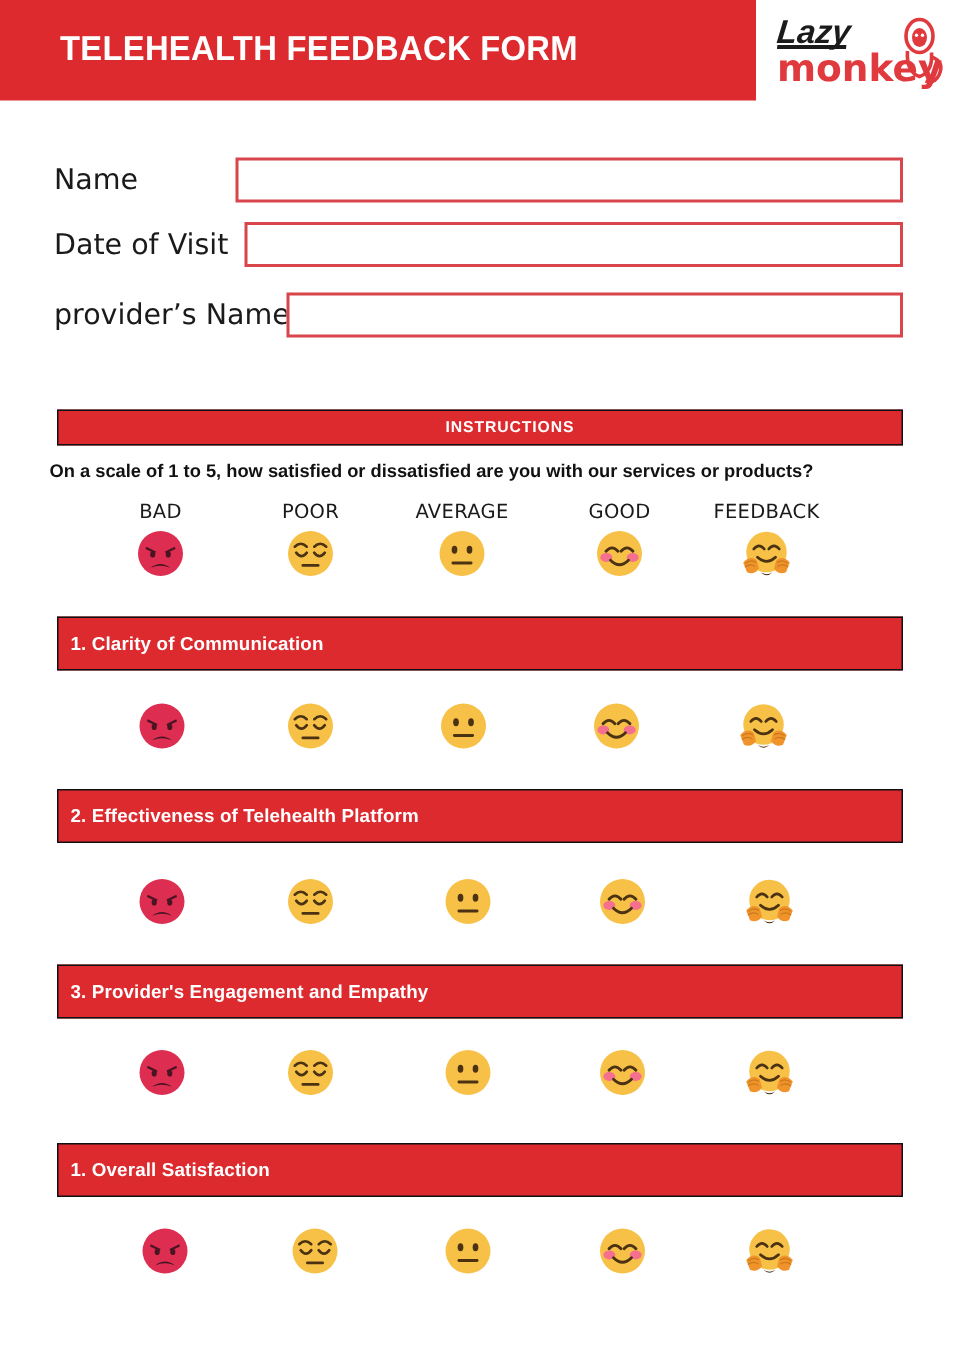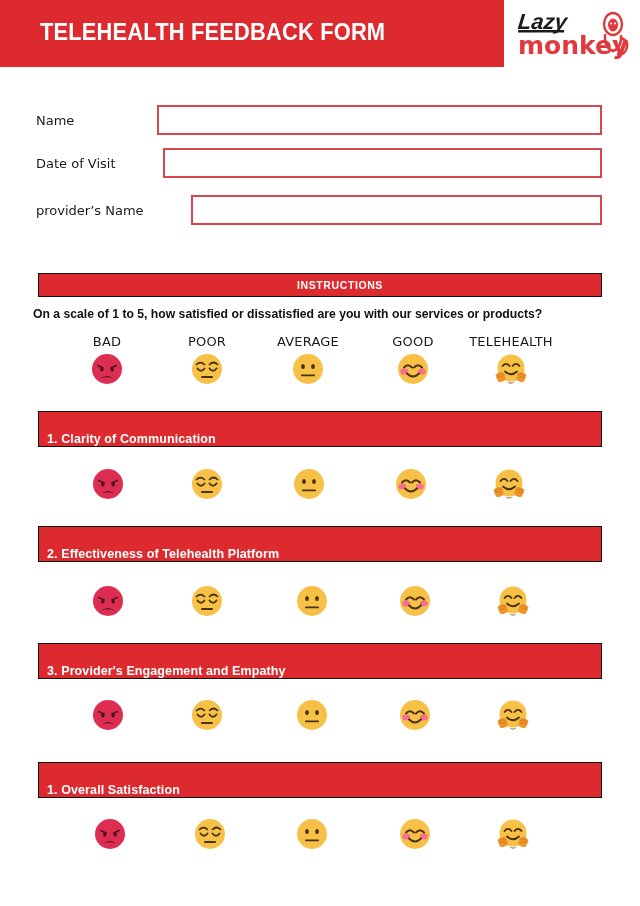--- a/index.html
+++ b/index.html
@@ -25,21 +25,21 @@
   }
   .logo {
     position: absolute; left: 516px; top: 4px;
     width: 116px; height: 58px;
   }
 
   
   .field { position: absolute; height: 30px; }
   .field-label {
     position: absolute; left: 0; top: 50%; transform: translateY(-50%);
-    font-size: 13px; color: #1a1a1a; white-space: nowrap;
+    font-size: 19px; color: #1a1a1a; white-space: nowrap;
     font-family: "DejaVu Sans", sans-serif; font-weight: 400;
   }
   .field-input {
     position: absolute; top: 0; height: 30px;
     border: 2px solid #D8454B; background: #fff;
     font-size: 14px; color: #222; padding: 0 8px;
     font-family: "Liberation Sans", sans-serif;
     outline: none;
   }
 
@@ -68,21 +68,21 @@
   .scale-label {
     font-size: 13px; color: #1a1a1a; letter-spacing: 0.2px;
     font-family: "DejaVu Sans", sans-serif;
   }
   .scale-emoji-wrap { margin-top: 4px; display: flex; justify-content: center; }
 
   
   .q-bar {
     position: absolute; left: 38px; width: 564px; height: 36px;
     background: #DC2A2F; border: 1.5px solid #111;
-    display: flex; align-items: flex-end;
+    display: flex; align-items: center;
   }
   .q-bar span {
     font-size: 12.5px; font-weight: 700; color: #fff;
     padding-left: 8px; letter-spacing: 0.1px;
   }
 
   
   .emoji-row { position: absolute; left: 0; width: 640px; height: 44px; }
   .emoji-cell { position: absolute; width: 60px; display: flex; justify-content: center; }
 
@@ -185,21 +185,21 @@
           <ellipse cx="7.2" cy="18.6" rx="4" ry="3" fill="#F4708E"></ellipse>
           <ellipse cx="24.8" cy="18.6" rx="4" ry="3" fill="#F4708E"></ellipse>
           <path d="M7 14.5 Q11 10 15 14.5" fill="none" stroke="#4a3212" stroke-width="1.9" stroke-linecap="round"></path>
           <path d="M17 14.5 Q21 10 25 14.5" fill="none" stroke="#4a3212" stroke-width="1.9" stroke-linecap="round"></path>
           <path d="M10 20.5 Q16 26.5 22 20.5" fill="none" stroke="#4a3212" stroke-width="1.9" stroke-linecap="round"></path>
         </svg>
       </div>
     </div>
 
     <div class="scale-col" style="left:456px;">
-      <div class="scale-label">TELEHEALTH</div>
+      <div class="scale-label">FEEDBACK</div>
       <div class="scale-emoji-wrap">
         <svg class="emo" width="34" height="34" viewBox="0 0 34 34">
           <circle cx="17" cy="15" r="13.5" fill="#F7C148"></circle>
           <path d="M8.5 13 Q12 8.8 15.5 13" fill="none" stroke="#4a3212" stroke-width="1.8" stroke-linecap="round"></path>
           <path d="M18.5 13 Q22 8.8 25.5 13" fill="none" stroke="#4a3212" stroke-width="1.8" stroke-linecap="round"></path>
           <path d="M11 18.5 Q17 24 23 18.5" fill="none" stroke="#4a3212" stroke-width="1.8" stroke-linecap="round"></path>
           <g fill="#F0932B">
             <path d="M1.5 22 q4.5 -5 9 -1.5 l1.5 5.5 q-3 4.5 -8 2.5 z"></path>
             <path d="M32.5 22 q-4.5 -5 -9 -1.5 l-1.5 5.5 q3 4.5 8 2.5 z"></path>
           </g>

